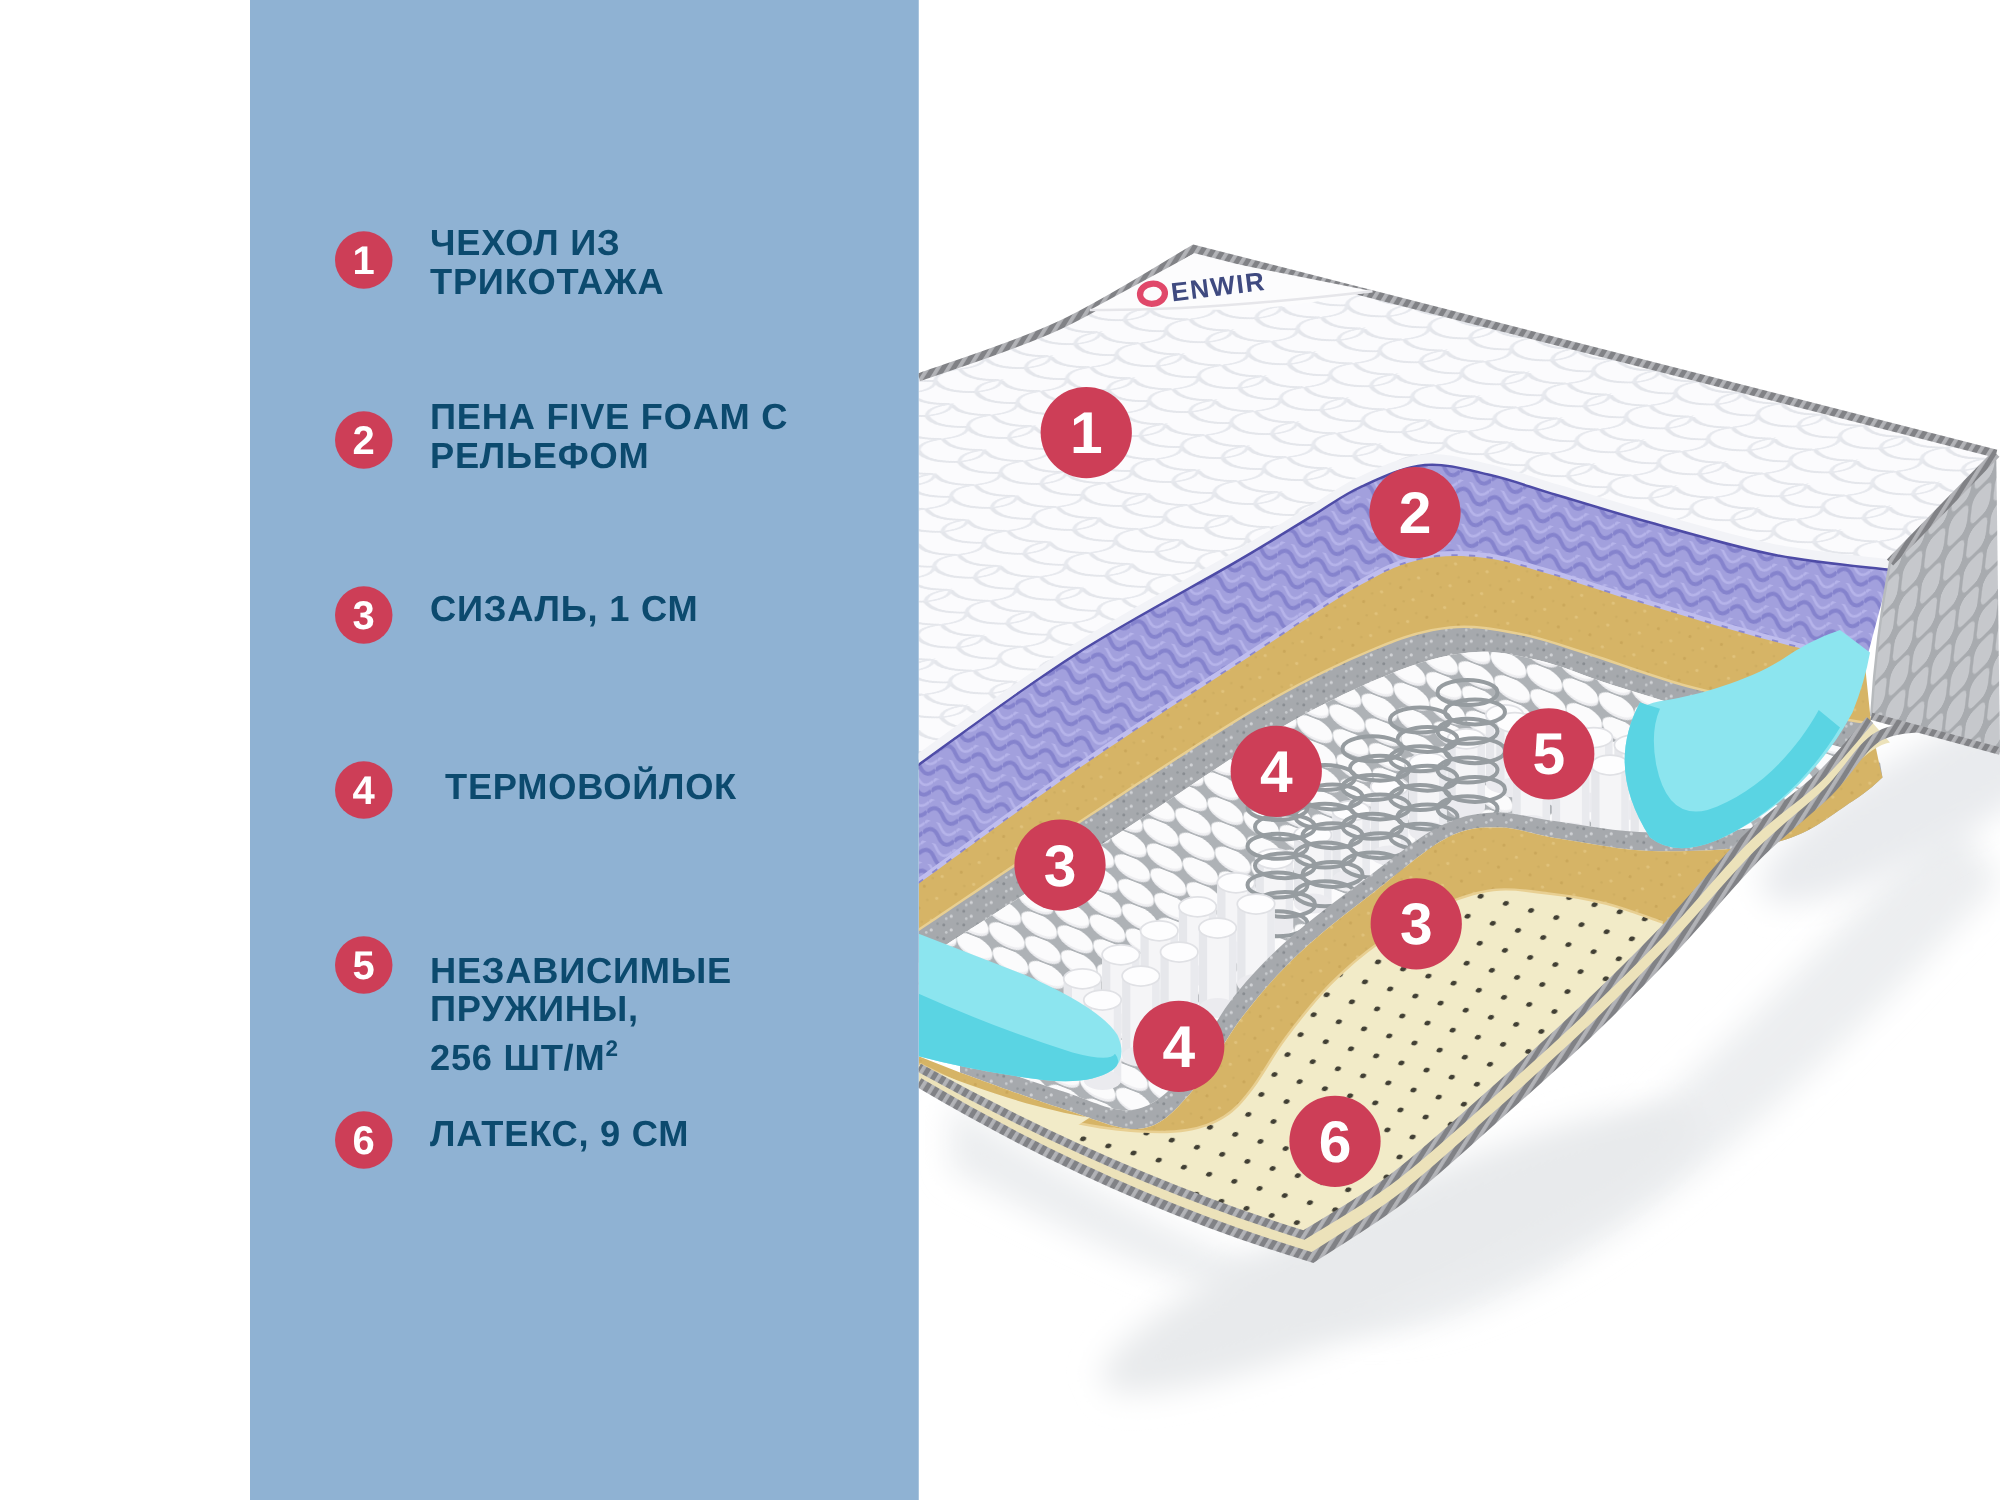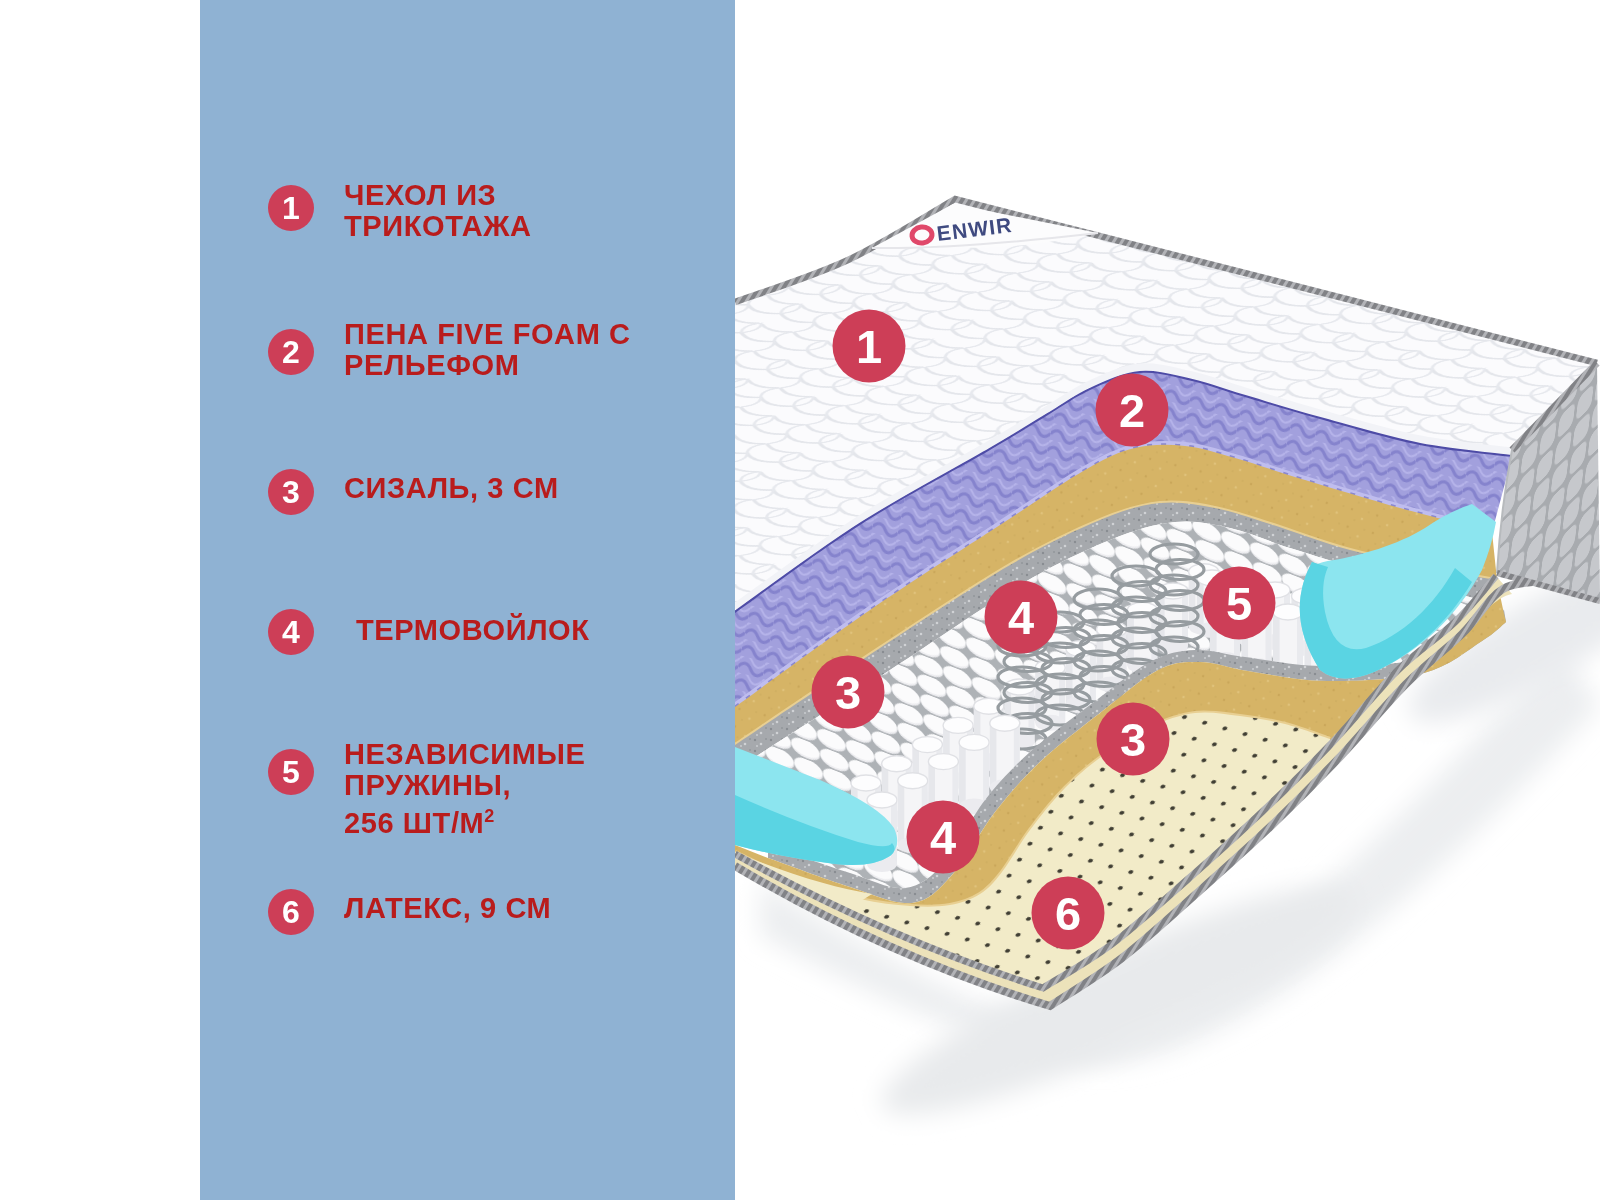--- a/index.html
+++ b/index.html
@@ -1,33 +1,33 @@
 <!DOCTYPE html>
 <html><head><meta charset="utf-8">
 <style>
 html,body{margin:0;padding:0;width:1600px;height:1200px;background:#ffffff;overflow:hidden;}
 #panel{position:absolute;left:200px;top:0;width:535px;height:1200px;background:#8fb2d3;}
 .lc{position:absolute;left:268px;width:46px;height:46px;border-radius:50%;background:#cd3e57;color:#fff;
   font-family:"Liberation Sans",sans-serif;font-weight:bold;font-size:32px;text-align:center;line-height:46px;}
 .lt{position:absolute;left:344px;width:340px;font-family:"Liberation Sans",sans-serif;font-weight:bold;
-  font-size:29px;line-height:31px;color:#b91c1c;letter-spacing:0.6px;}
+  font-size:29px;line-height:31px;color:#0c4a6e;letter-spacing:0.6px;}
 .lt sup{font-size:18px;}
 </style></head>
 <body>
 <div id="panel"></div>
 <div class="lc" style="top:185px;"><span>1</span></div>
 <div class="lt" style="top:180.0px;">ЧЕХОЛ ИЗ<br>ТРИКОТАЖА</div>
 <div class="lc" style="top:329px;"><span>2</span></div>
 <div class="lt" style="top:319px;">ПЕНА FIVE FOAM С<br>РЕЛЬЕФОМ</div>
 <div class="lc" style="top:469px;"><span>3</span></div>
-<div class="lt" style="top:472.5px;">СИЗАЛЬ, 3 СМ</div>
+<div class="lt" style="top:472.5px;">СИЗАЛЬ, 1 СМ</div>
 <div class="lc" style="top:609px;"><span>4</span></div>
 <div class="lt" style="top:615.0px;margin-left:12px;">ТЕРМОВОЙЛОК</div>
 <div class="lc" style="top:749px;"><span>5</span></div>
-<div class="lt" style="top:739px;">НЕЗАВИСИМЫЕ<br>ПРУЖИНЫ,<br>256 ШТ/М<sup>2</sup></div>
+<div class="lt" style="top:762px;">НЕЗАВИСИМЫЕ<br>ПРУЖИНЫ,<br>256 ШТ/М<sup>2</sup></div>
 <div class="lc" style="top:889px;"><span>6</span></div>
 <div class="lt" style="top:892.5px;">ЛАТЕКС, 9 СМ</div>
 <svg width="1600" height="1200" viewBox="0 0 1600 1200" style="position:absolute;left:0;top:0;">
 <defs>
 <pattern id="quilt" width="68" height="44" patternUnits="userSpaceOnUse" patternTransform="matrix(0.966,0.259,-0.90,0.435,0,0)">
       <rect width="68" height="44" fill="#fbfbfd"></rect>
       <path d="M0,0 Q17,12 34,0 Q51,12 68,0" fill="none" stroke="#e4e6eb" stroke-width="2.8"></path>
       <path d="M0,22 Q17,34 34,22 Q51,34 68,22" fill="none" stroke="#e4e6eb" stroke-width="2.8"></path>
       <path d="M0,0 Q10,11 0,22 Q-10,33 0,44" fill="none" stroke="#e7e9ee" stroke-width="2.4"></path>
       <path d="M68,0 Q58,11 68,22 Q78,33 68,44" fill="none" stroke="#e7e9ee" stroke-width="2.4"></path>

